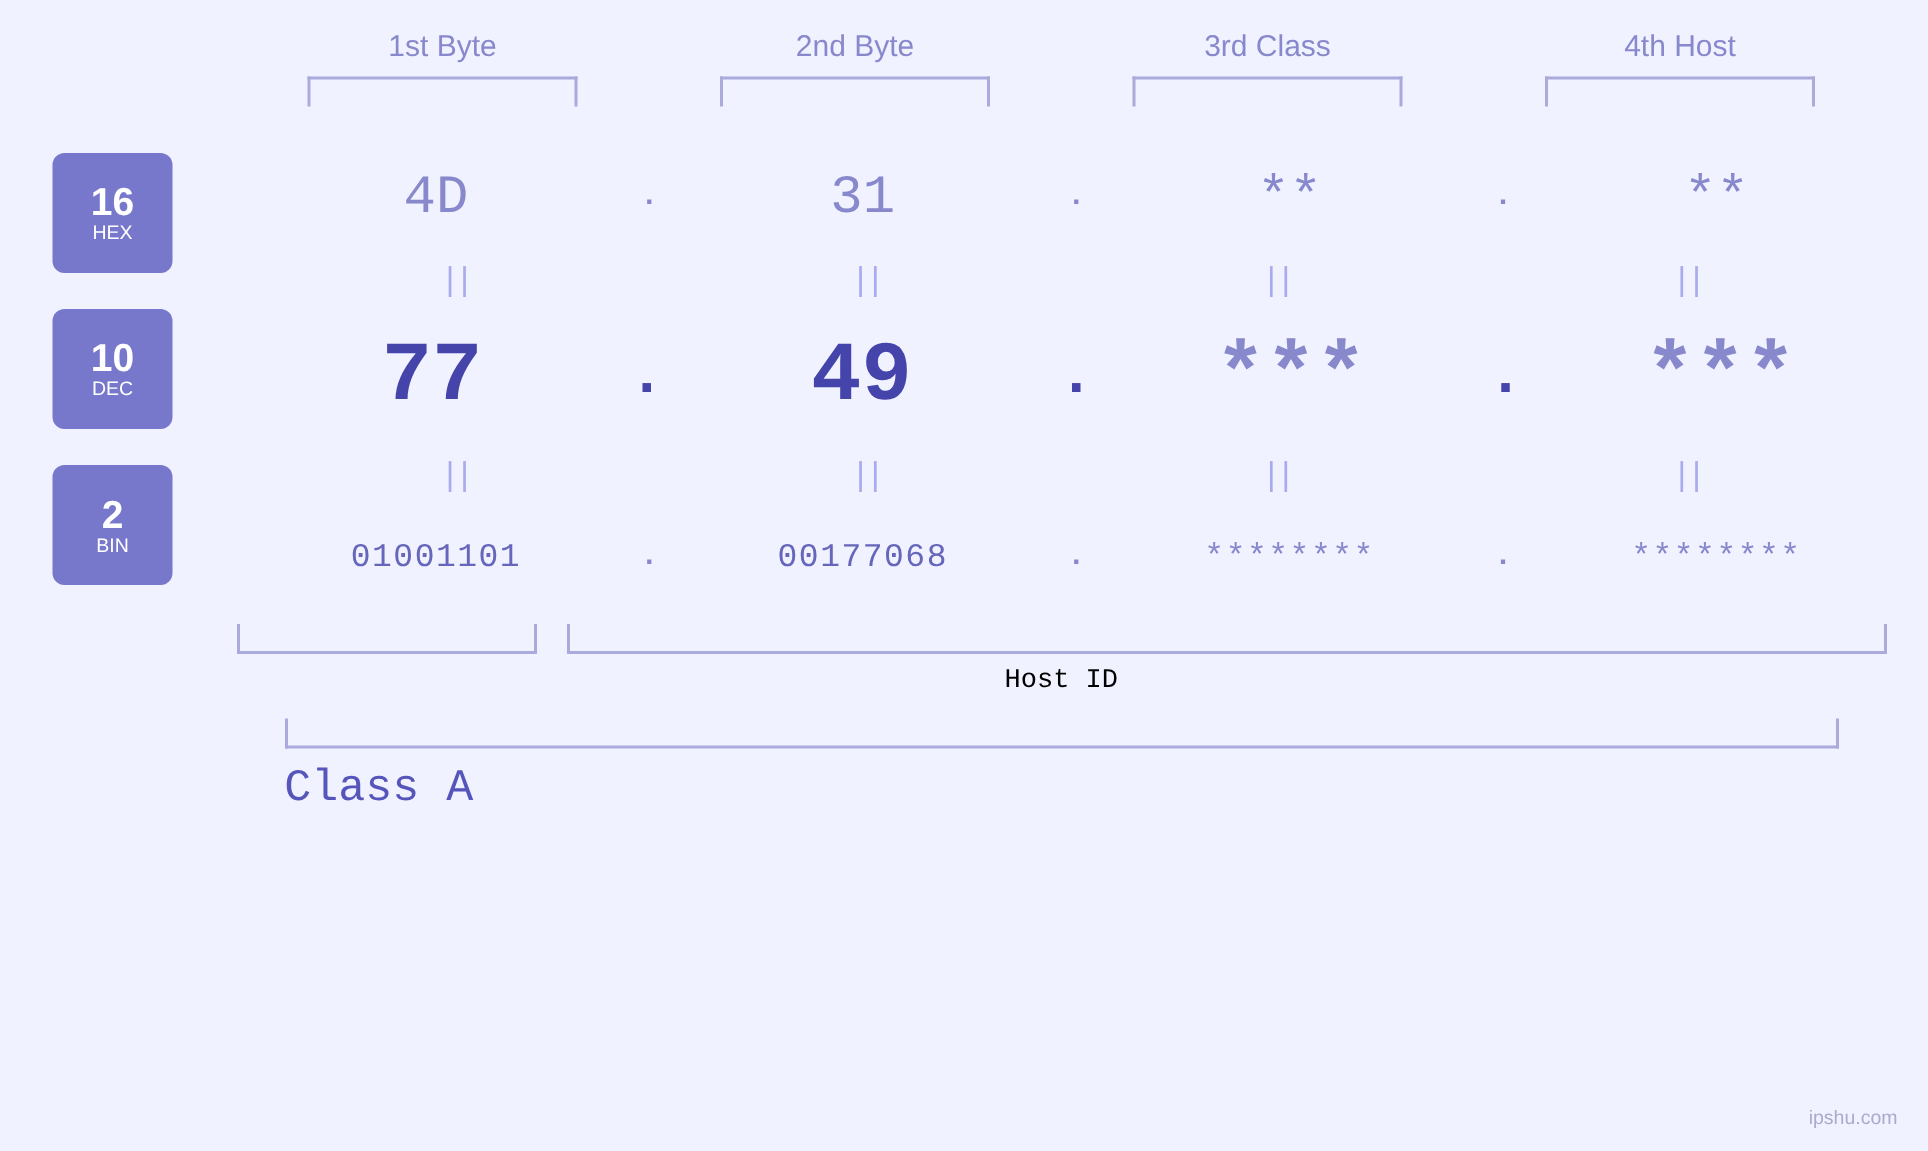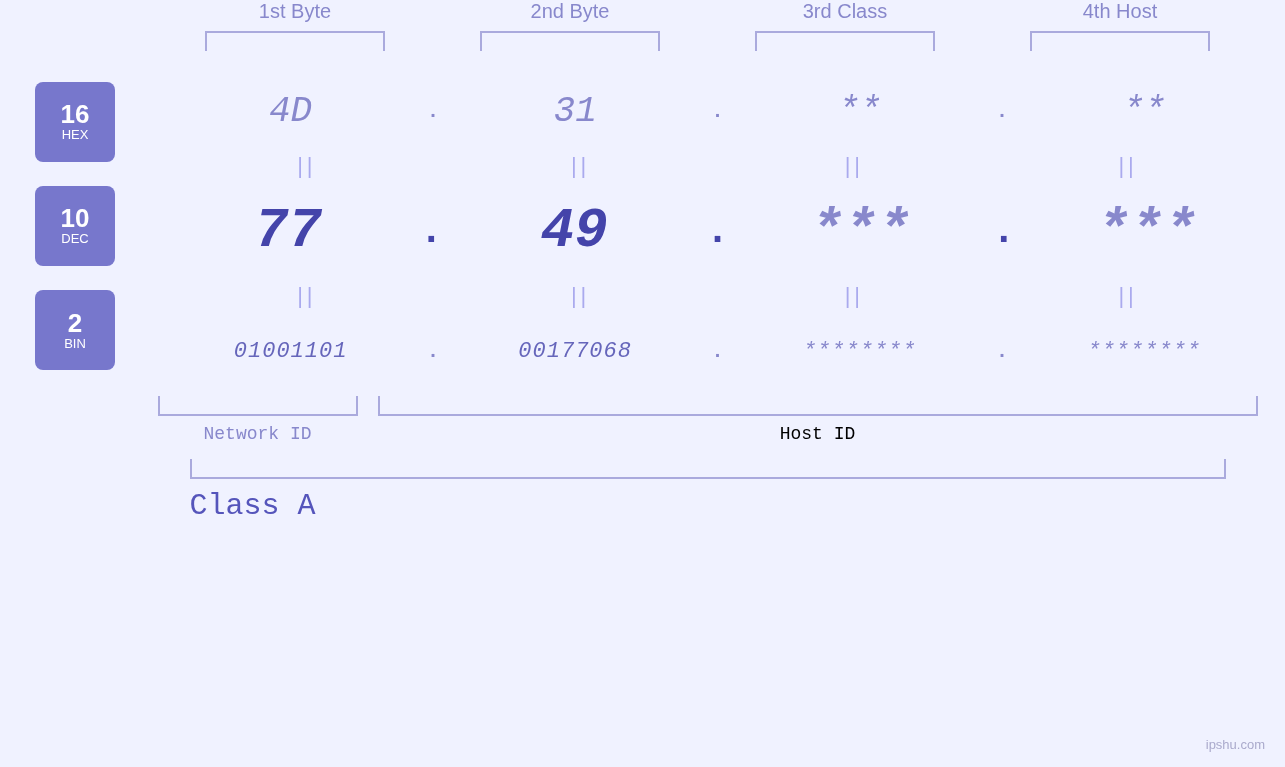--- a/index.html
+++ b/index.html
@@ -13,20 +13,21 @@
       position: relative;
     }
 
     .container {
       width: 1285px;
       height: 767px;
       position: relative;
       display: flex;
       flex-direction: column;
       align-items: center;
+      padding-top: 20px;
     }
 
     
     .byte-headers {
       display: flex;
       width: 1100px;
       margin-left: 130px;
       justify-content: space-around;
       margin-bottom: 8px;
     }
@@ -150,21 +151,20 @@
       width: 220px;
       display: flex;
       align-items: center;
       justify-content: center;
       position: relative;
     }
 
     .cell-val {
       color: #6666bb;
       text-align: center;
-      font-style: italic;
     }
 
     .cell-val.hex-val {
       font-size: 36px;
       font-weight: normal;
       color: #8888cc;
     }
 
     .cell-val.dec-val {
       font-size: 56px;
@@ -388,21 +388,20 @@
   </div>
 
   <div class="bottom-section">
 
     <div class="bottom-brackets">
       <div class="bracket-bottom-network"></div>
       <div class="bracket-bottom-host"></div>
     </div>
 
     <div class="bottom-labels">
-      <div class="label-network">Network ID</div>
       <div class="label-host">Host ID</div>
     </div>
 
     <div style="display:flex; justify-content:center;">
       <div class="full-bracket"></div>
     </div>
 
     <div style="display:flex; justify-content:center;">
       <div class="class-label">Class A</div>
     </div>

